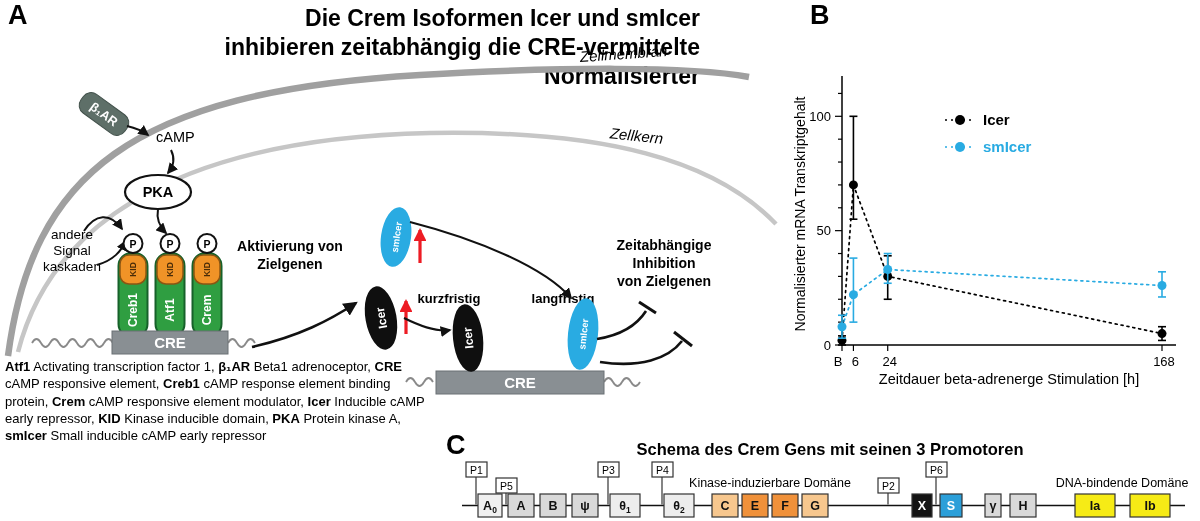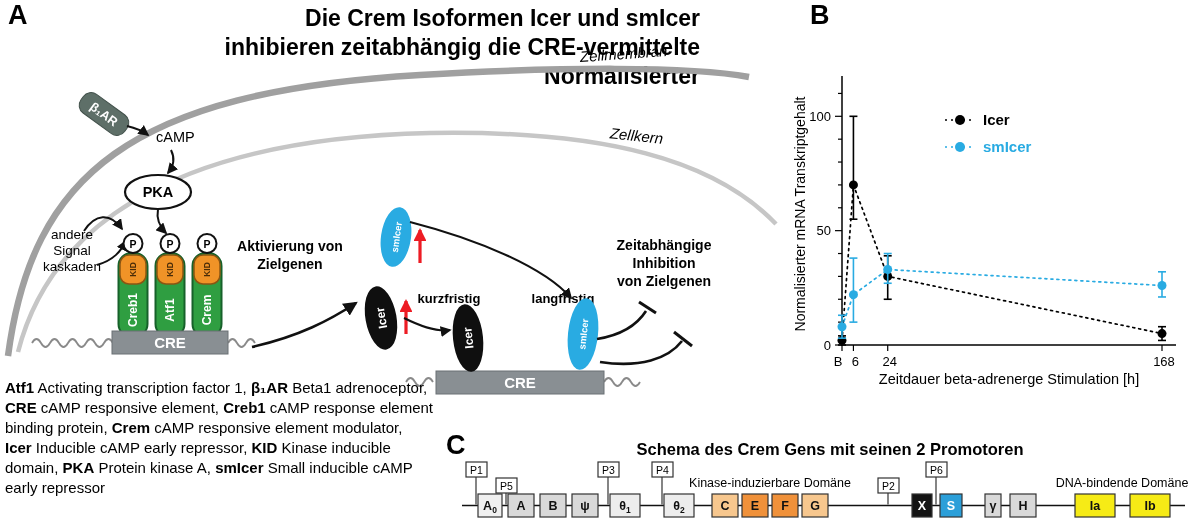--- a/index.html
+++ b/index.html
@@ -1,20 +1,20 @@
 <!DOCTYPE html>
 <html><head>
 <meta charset="utf-8">
 <style>
   html,body{margin:0;padding:0;background:#fff;}
   .figure{position:relative;width:1200px;height:521px;background:#fff;font-family:"Liberation Sans",sans-serif;overflow:hidden;color:#000;}
   .panel-label{position:absolute;font-size:27px;font-weight:bold;}
   .titleA{position:absolute;left:80px;top:4px;width:620px;text-align:right;font-weight:bold;font-size:23px;line-height:1.25;}
   .titleC{position:absolute;left:470px;top:440px;width:720px;text-align:center;font-weight:bold;font-size:16.5px;}
-  .abbrev{position:absolute;left:5px;top:378px;width:428px;font-size:15px;line-height:1.33;}
+  .abbrev{position:absolute;left:5px;top:358px;width:428px;font-size:13px;line-height:1.33;}
   .abbrev b{font-weight:bold;}
   svg text{font-family:"Liberation Sans",sans-serif;}
   .membrane{fill:none;stroke:#a0a0a0;stroke-width:6.5;}
   .nucline{fill:none;stroke:#c6c6c6;stroke-width:4.5;}
   .memlab{font-size:15px;font-style:italic;}
   .thin-arrow{fill:none;stroke:#111;stroke-width:2;}
   .thick-arrow{fill:none;stroke:#111;stroke-width:2.6;}
   .tbar{fill:none;stroke:#111;stroke-width:2.6;}
   .squiggle{fill:none;stroke:#8a8a8a;stroke-width:1.8;}
   .boldlab{font-weight:bold;font-size:14px;text-anchor:middle;}
@@ -211,21 +211,21 @@
       <circle cx="170" cy="120" r="5" fill="#000000"></circle>
       <text x="193" y="125" font-size="15" font-weight="bold" fill="#000000">Icer</text>
       <line x1="155" y1="147" x2="185" y2="147" stroke="#29abe2" stroke-width="1.5" stroke-dasharray="2 4"></line>
       <circle cx="170" cy="147" r="5" fill="#29abe2"></circle>
       <text x="193" y="152" font-size="15" font-weight="bold" fill="#29abe2">smIcer</text>
       <text x="219" y="384" text-anchor="middle" font-size="14.5">Zeitdauer beta-adrenerge Stimulation [h]</text>
       <text x="15" y="214" text-anchor="middle" font-size="14" transform="rotate(-90 15 214)">Normalisierter mRNA Transkriptgehalt</text>
     </svg>
 
   <div class="panel-label" style="left:446px;top:430px">C</div>
-  <div class="titleC">Schema des Crem Gens mit seinen 2 Promotoren</div>
+  <div class="titleC">Schema des Crem Gens mit seinen 3 Promotoren</div>
   <svg id="gene-svg" width="760" height="91" viewBox="0 0 760 91" style="position:absolute;left:440px;top:430px">
       <line x1="22" y1="75.5" x2="745" y2="75.5" stroke="#111" stroke-width="1.5"></line>
       <rect x="38" y="64" width="24" height="23" fill="#f0f0f0" stroke="#333" stroke-width="1.2"></rect>
       <text x="50" y="80" text-anchor="middle" font-size="12.5" font-weight="600" fill="#111"><tspan>A</tspan><tspan font-size="8.5" dy="3">0</tspan></text>
       <rect x="68" y="64" width="26" height="23" fill="#d9d9d9" stroke="#333" stroke-width="1.2"></rect>
       <text x="81" y="80" text-anchor="middle" font-size="12.5" font-weight="600" fill="#111"><tspan>A</tspan></text>
       <rect x="100" y="64" width="26" height="23" fill="#d9d9d9" stroke="#333" stroke-width="1.2"></rect>
       <text x="113" y="80" text-anchor="middle" font-size="12.5" font-weight="600" fill="#111"><tspan>B</tspan></text>
       <rect x="132" y="64" width="26" height="23" fill="#d9d9d9" stroke="#333" stroke-width="1.2"></rect>
       <text x="145" y="80" text-anchor="middle" font-size="12.5" font-weight="600" fill="#111"><tspan>ψ</tspan></text>

